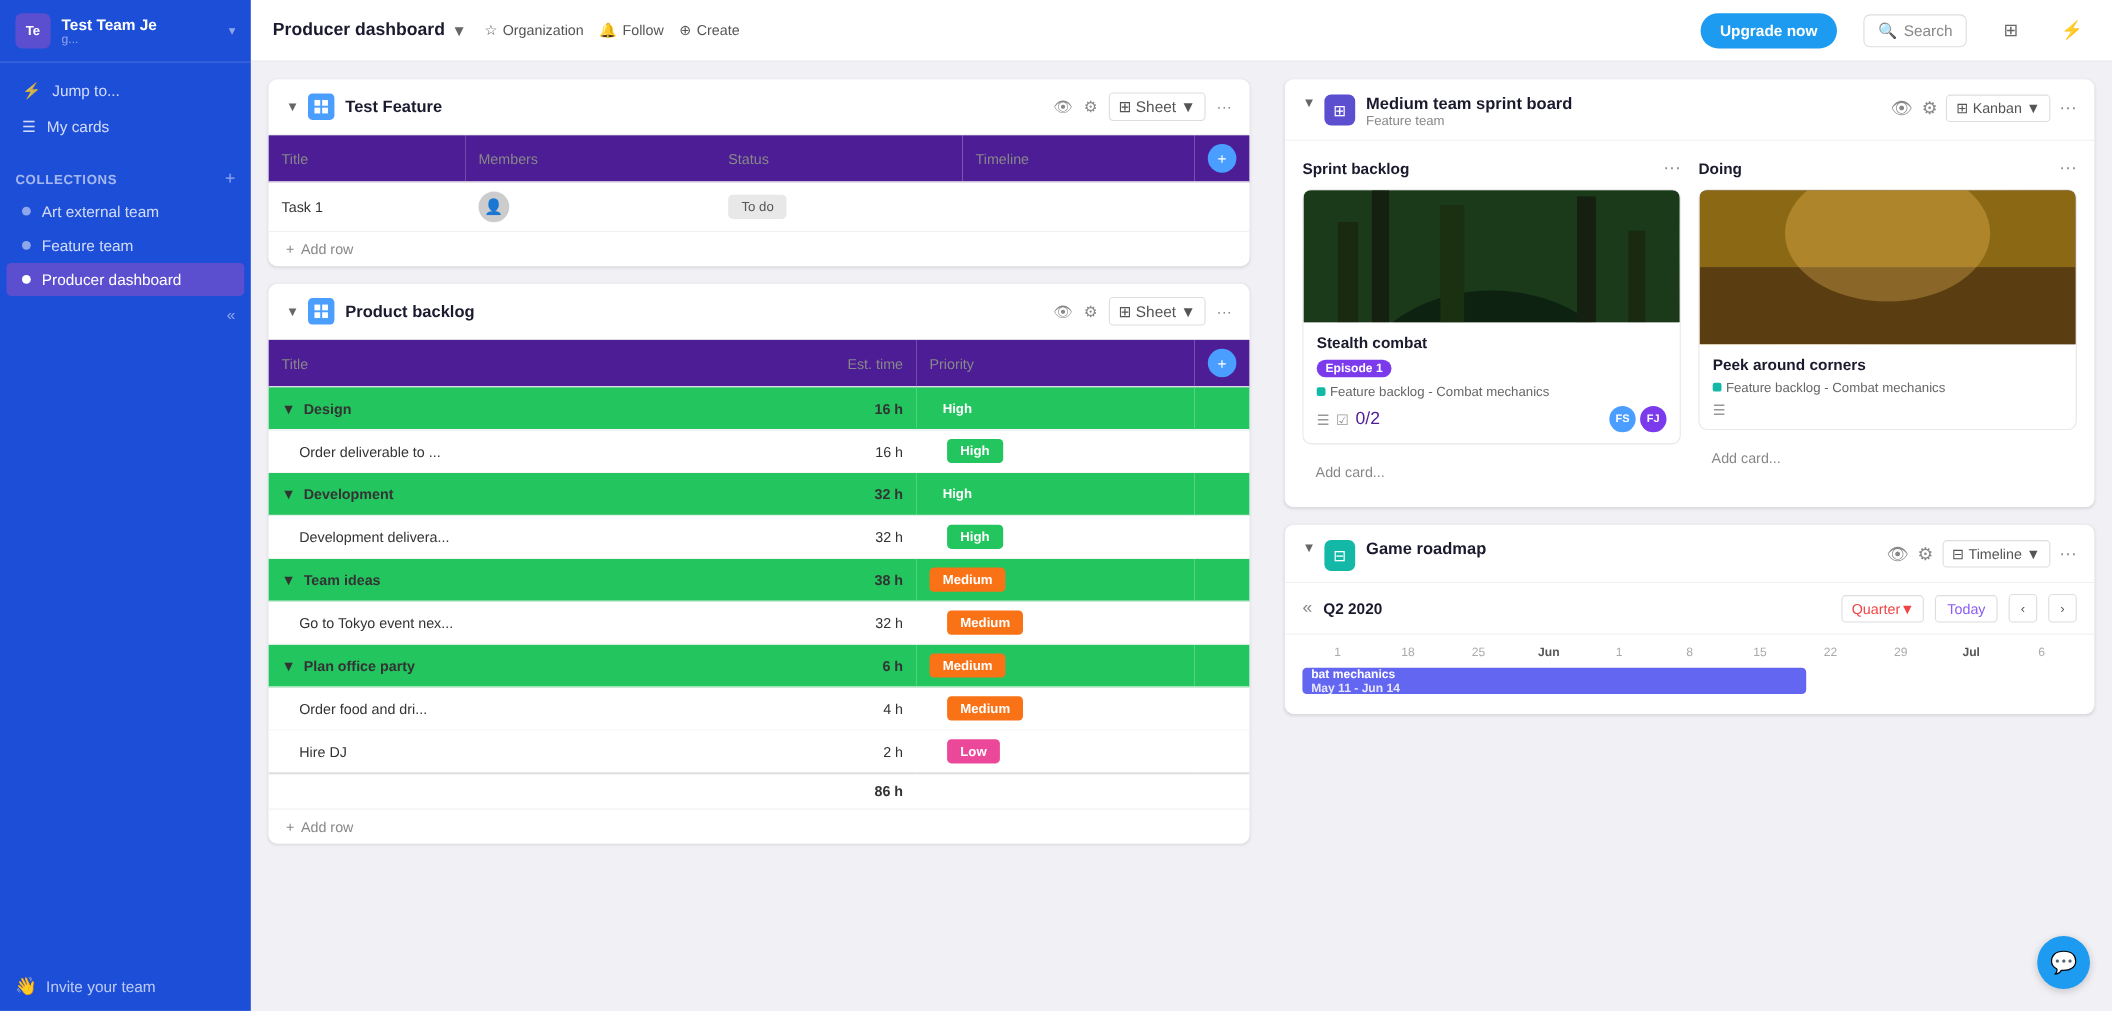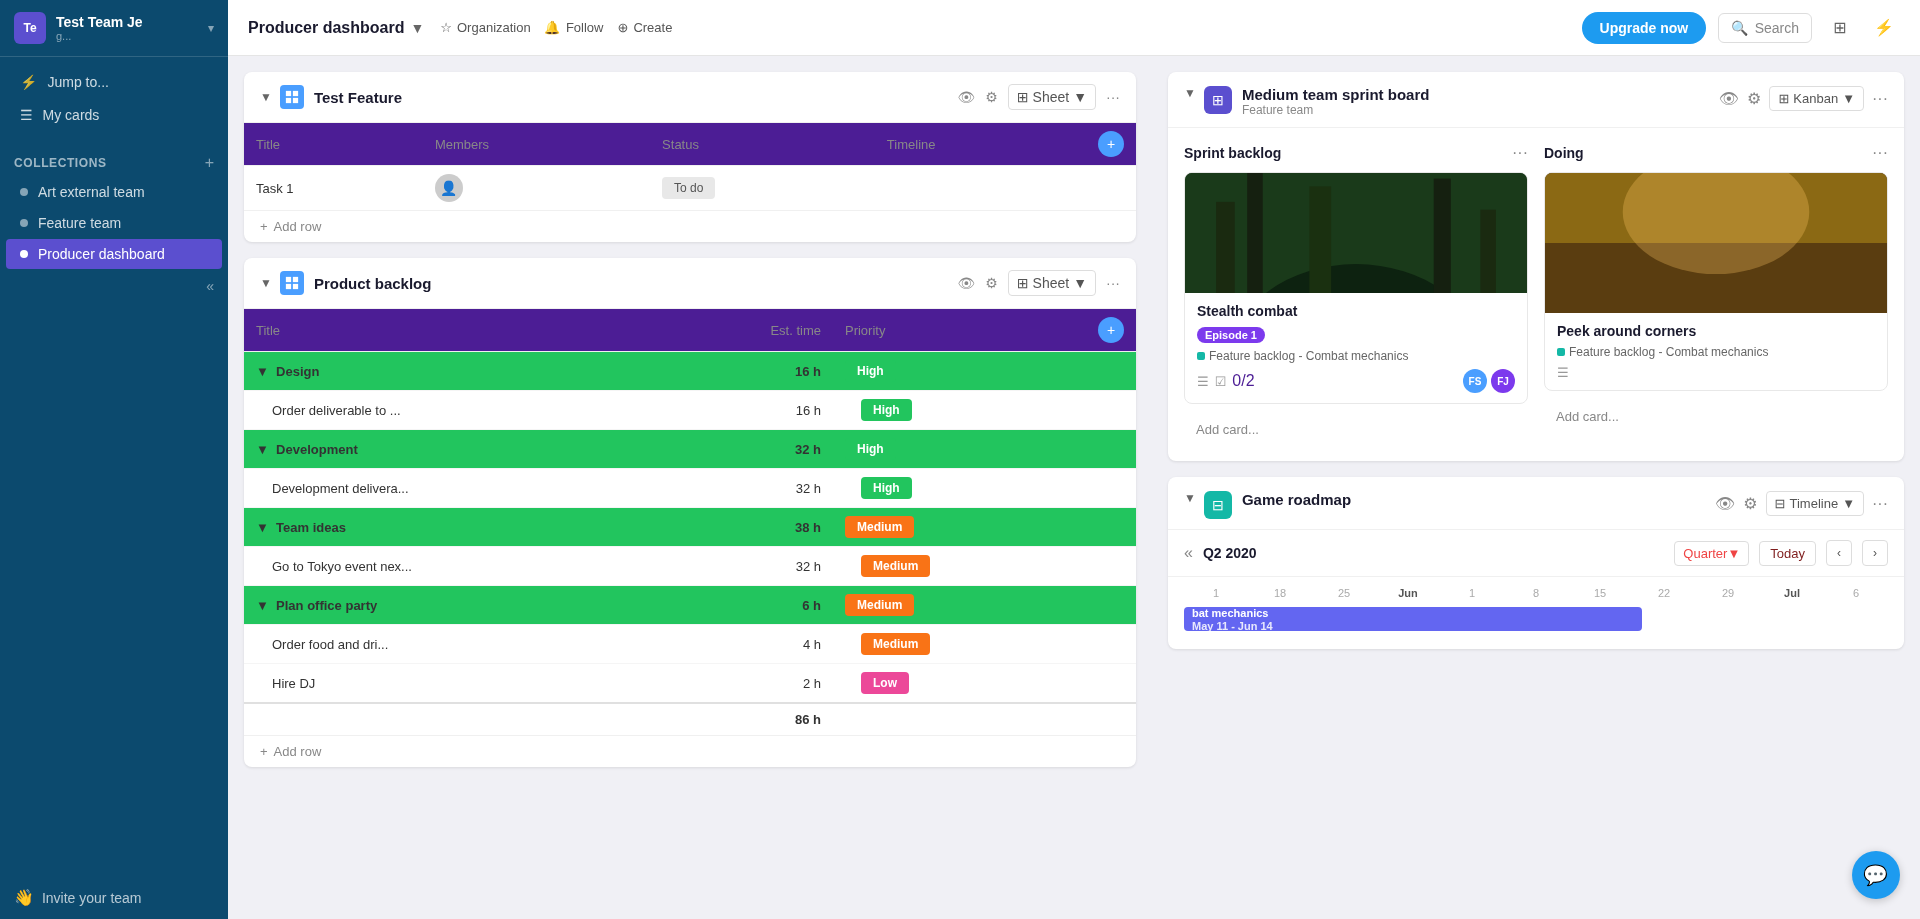--- a/index.html
+++ b/index.html
@@ -1,19 +1,19 @@
 <!DOCTYPE html>
 <html><head>
   <meta charset="utf-8">
   <style>
     * { box-sizing: border-box; margin: 0; padding: 0; }
     body { font-family: -apple-system, BlinkMacSystemFont, 'Segoe UI', sans-serif; display: flex; height: 919px; overflow: hidden; background: #f5f5f5; }
 
     
-    .sidebar { width: 228px; background: #0c4a6e; color: #fff; display: flex; flex-direction: column; flex-shrink: 0; }
+    .sidebar { width: 228px; background: #1d4ed8; color: #fff; display: flex; flex-direction: column; flex-shrink: 0; }
     .sidebar-header { display: flex; align-items: center; padding: 12px 14px; border-bottom: 1px solid rgba(255,255,255,0.15); }
     .team-avatar { width: 32px; height: 32px; background: #5b4fcf; border-radius: 6px; display: flex; align-items: center; justify-content: center; font-size: 12px; font-weight: 700; color: #fff; flex-shrink: 0; }
     .team-info { margin-left: 10px; flex: 1; }
     .team-name { font-size: 14px; font-weight: 700; color: #fff; }
     .team-sub { font-size: 11px; color: rgba(255,255,255,0.5); }
     .sidebar-chevron { color: rgba(255,255,255,0.5); font-size: 12px; cursor: pointer; }
     .sidebar-nav { padding: 8px 0; }
     .sidebar-item { display: flex; align-items: center; padding: 8px 14px; cursor: pointer; border-radius: 4px; margin: 1px 6px; font-size: 14px; color: rgba(255,255,255,0.8); }
     .sidebar-item-icon { margin-right: 10px; font-size: 14px; }
     .sidebar-section { padding: 14px 14px 4px; display: flex; align-items: center; justify-content: space-between; }
@@ -28,21 +28,21 @@
     .sidebar-collapse { display: flex; justify-content: flex-end; padding: 4px 10px; }
     .collapse-btn { color: rgba(255,255,255,0.5); font-size: 14px; cursor: pointer; padding: 4px; }
 
     
     .main { flex: 1; display: flex; flex-direction: column; overflow: hidden; }
     .topbar { display: flex; align-items: center; padding: 0 20px; height: 56px; background: #fff; border-bottom: 1px solid #e5e5e5; flex-shrink: 0; }
     .topbar-title { display: flex; align-items: center; gap: 6px; font-size: 16px; font-weight: 700; color: #1a1a2e; }
     .topbar-title-icon { color: #666; font-size: 14px; }
     .topbar-actions { display: flex; align-items: center; gap: 14px; margin-left: 16px; }
     .topbar-action { display: flex; align-items: center; gap: 5px; font-size: 13px; color: #555; cursor: pointer; }
-    .topbar-right { margin-left: auto; display: flex; align-items: center; gap: 12px; }
+    .topbar-right { margin-left: auto; display: flex; align-items: center; gap: 24px; }
     .upgrade-btn { background: #1d9bf0; color: #fff; border: none; border-radius: 20px; padding: 8px 18px; font-size: 14px; font-weight: 600; cursor: pointer; }
     .search-box { display: flex; align-items: center; gap: 6px; border: 1px solid #ddd; border-radius: 6px; padding: 6px 12px; font-size: 14px; color: #888; cursor: text; background: #fff; }
     .topbar-icon-btn { width: 32px; height: 32px; display: flex; align-items: center; justify-content: center; border-radius: 6px; cursor: pointer; color: #666; }
 
     
     .content-area { display: flex; flex: 1; overflow: hidden; }
     .left-panel { width: 924px; flex-shrink: 0; overflow-y: auto; padding: 16px; display: flex; flex-direction: column; gap: 16px; background: #f0f0f5; }
     .right-panel { flex: 1; overflow-y: auto; padding: 16px; display: flex; flex-direction: column; gap: 16px; background: #f0f0f5; }
 
     
@@ -99,21 +99,21 @@
     .card-footer-icon { color: #999; font-size: 13px; }
     .card-meta { font-size: 16px; color: #4c1d95; }
     .avatar-sm { width: 24px; height: 24px; border-radius: 50%; display: flex; align-items: center; justify-content: center; font-size: 10px; font-weight: 700; color: #fff; margin-left: auto; }
     .avatar-row { display: flex; gap: 4px; margin-left: auto; }
     .add-card { padding: 8px 12px; font-size: 13px; color: #888; cursor: pointer; display: flex; align-items: center; gap: 4px; }
 
     
     .roadmap-header { display: flex; align-items: center; padding: 10px 16px; border-bottom: 1px solid #f0f0f0; gap: 10px; }
     .roadmap-period { font-size: 14px; font-weight: 700; color: #1a1a2e; }
     .quarter-select { display: flex; align-items: center; gap: 0; border: 1px solid #ddd; border-radius: 4px; padding: 4px 8px; font-size: 13px; color: #ef4444; cursor: pointer; margin-left: auto; }
-    .today-btn { border: 1px solid #ddd; border-radius: 4px; padding: 4px 10px; font-size: 13px; color: #7f1d1d; cursor: pointer; }
+    .today-btn { border: 1px solid #ddd; border-radius: 4px; padding: 4px 10px; font-size: 13px; color: #8b5cf6; cursor: pointer; }
     .nav-arrow { width: 26px; height: 26px; border: 1px solid #ddd; border-radius: 4px; display: flex; align-items: center; justify-content: center; cursor: pointer; font-size: 12px; color: #555; }
     .roadmap-timeline { padding: 10px 16px; }
     .timeline-bar-row { display: flex; align-items: center; padding: 4px 0; }
     .timeline-bar-area { flex: 1; position: relative; height: 28px; }
     .timeline-bar { height: 24px; border-radius: 4px; background: #6366f1; display: flex; align-items: center; padding: 0 8px; font-size: 11px; color: #fff; font-weight: 600; position: absolute; }
     .timeline-dates { font-size: 11px; color: rgba(255,255,255,0.85); margin-top: 1px; }
     .collapse-roadmap { color: #888; cursor: pointer; }
     .chat-btn { position: fixed; bottom: 20px; right: 20px; width: 48px; height: 48px; background: #1d9bf0; border-radius: 50%; display: flex; align-items: center; justify-content: center; cursor: pointer; box-shadow: 0 2px 8px rgba(0,0,0,0.2); }
 
     

